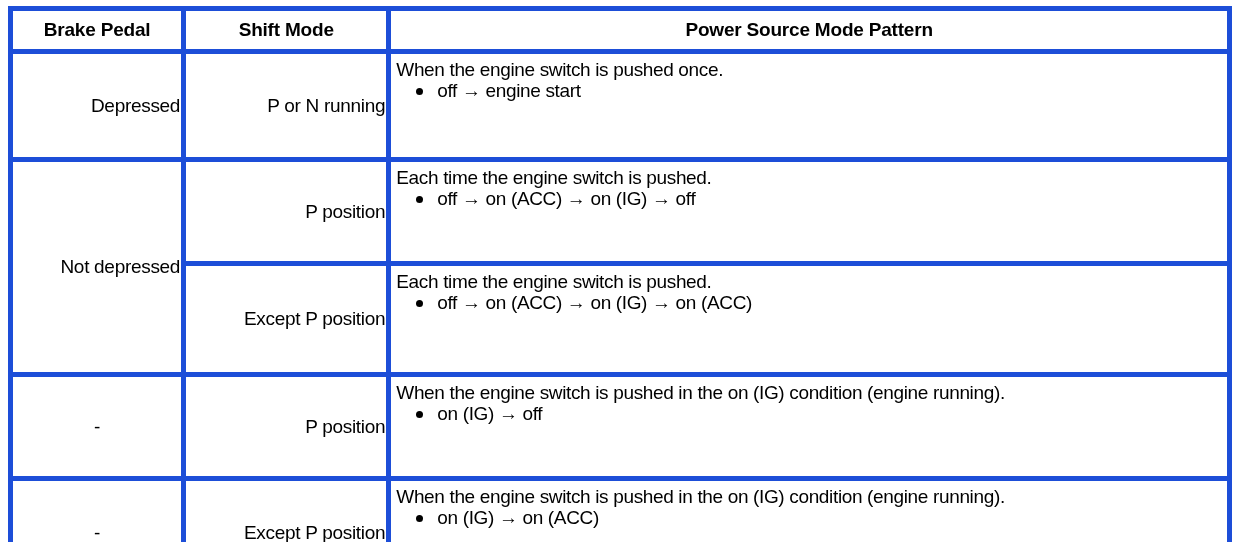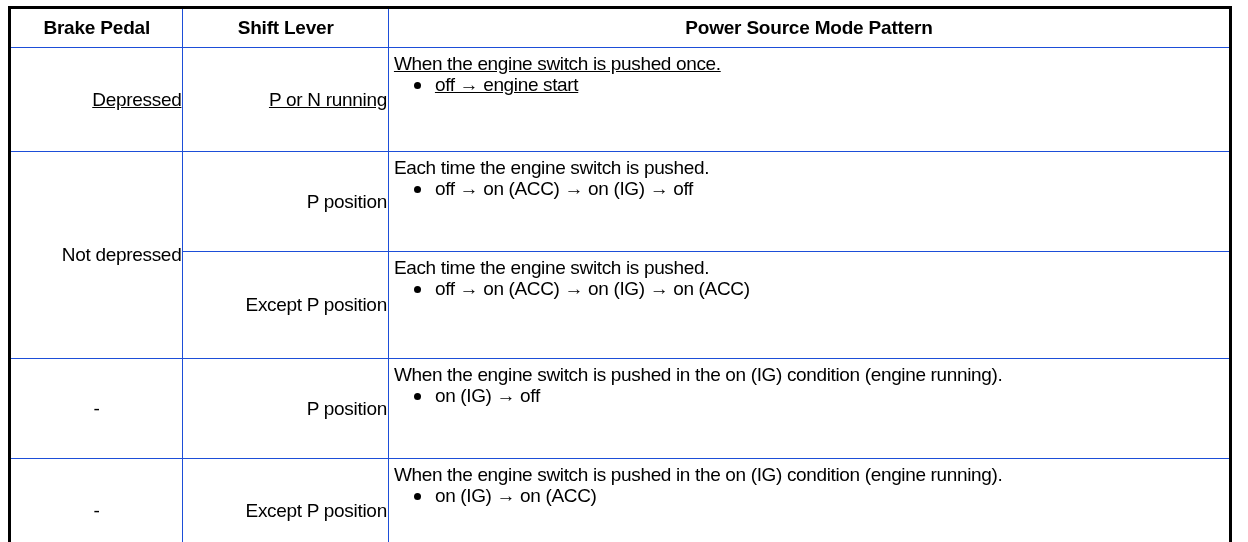--- a/index.html
+++ b/index.html
@@ -25,21 +25,21 @@
   table.spec-table {
     border-collapse: collapse;
     width: 1224px;
     table-layout: fixed;
     background: #ffffff;
   }
 
   table.spec-table,
   table.spec-table td,
   table.spec-table th {
-    border: 1px solid #1d4ed8;
+    border: 5px solid #1d4ed8;
   }
 
   
   table.spec-table {
     border: 3px solid #000000;
   }
 
   col.c1 { width: 173px; }
   col.c2 { width: 205px; }
   col.c3 { width: 840px; }
@@ -96,40 +96,40 @@
     width: 7px;
     height: 7px;
     border-radius: 50%;
     background: #000000;
     margin-left: 20px;
     margin-right: 14px;
     vertical-align: 2px;
   }
 
   
-  tr.r1 td { height: 92px; text-decoration: underline; }
+  tr.r1 td { height: 92px; }
   tr.r2 td { height: 88px; }
   tr.r3 td { height: 95px; }
   tr.r4 td { height: 88px; }
   tr.r5 td { height: 92px; }
 </style>
 </head>
 <body>
 
 <div id="table-wrap">
   <table class="spec-table">
     <colgroup>
       <col class="c1">
       <col class="c2">
       <col class="c3">
     </colgroup>
     <thead>
       <tr>
         <th class="head-cell">Brake Pedal</th>
-        <th class="head-cell">Shift Lever</th>
+        <th class="head-cell">Shift Mode</th>
         <th class="head-cell">Power Source Mode Pattern</th>
       </tr>
     </thead>
     <tbody>
 
       <tr class="r1">
         <td class="cond-cell">Depressed</td>
         <td class="cond-cell">P or N running</td>
         <td class="pattern-cell">
           <span class="pattern-line">When the engine switch is pushed once.</span>

